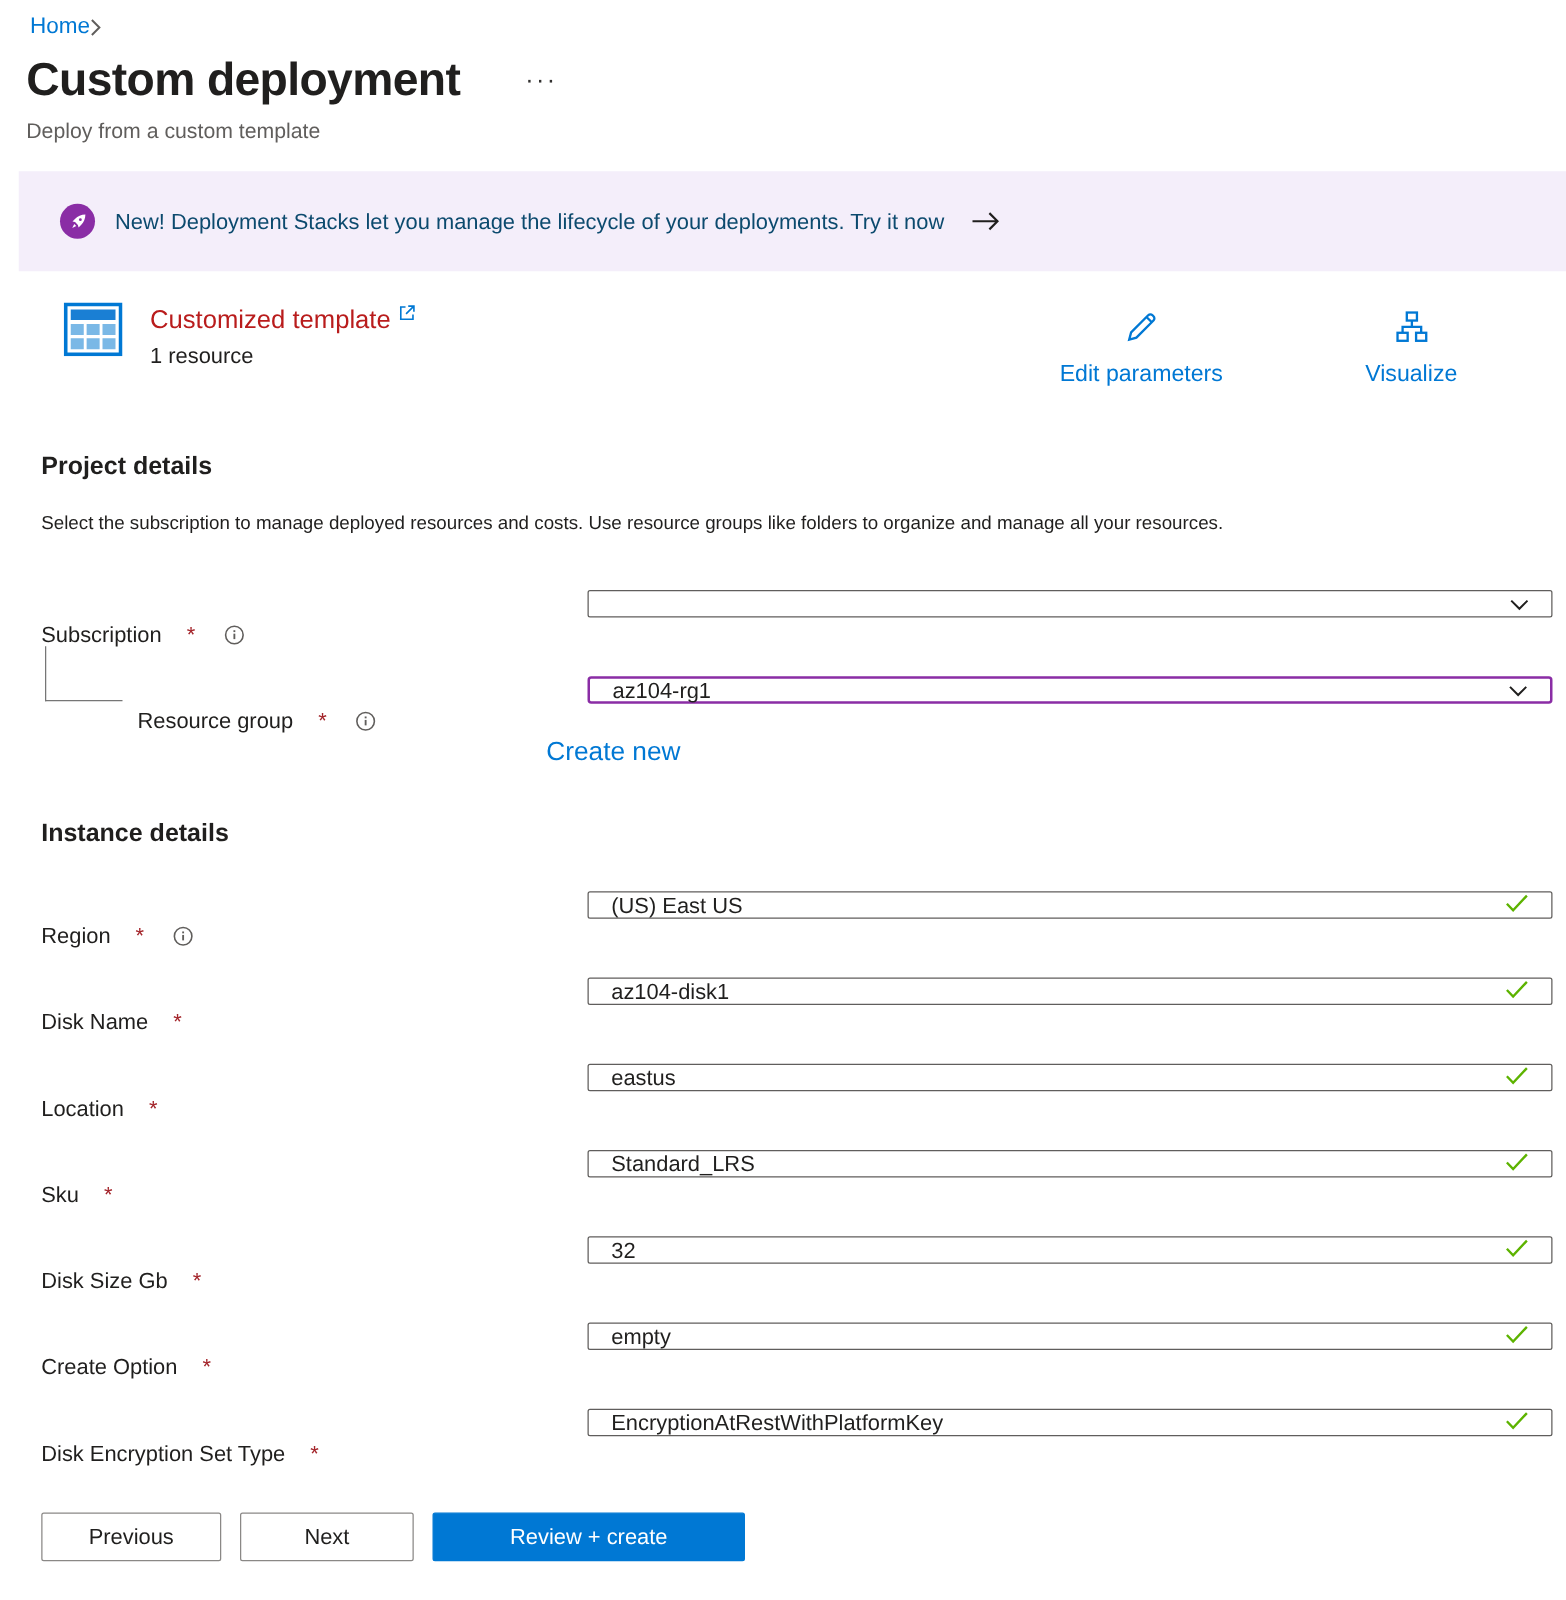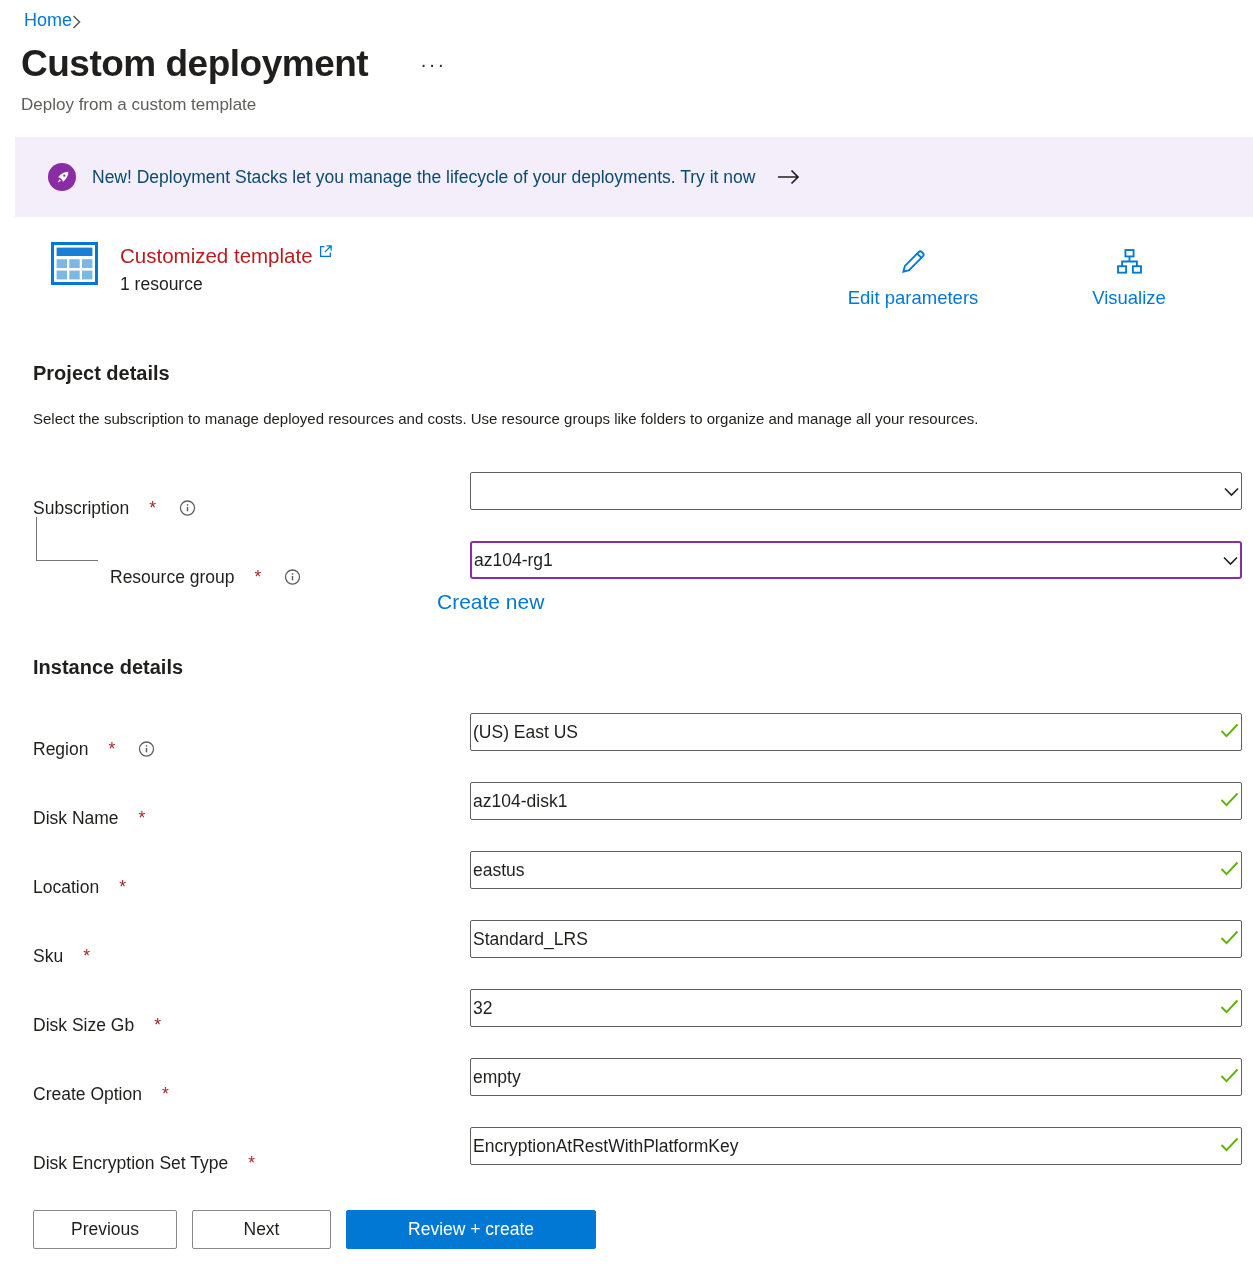--- a/index.html
+++ b/index.html
@@ -48,23 +48,23 @@
   .section-desc { margin:18px 33px 12px 33px; font-size:15px; line-height:31px; color:#201f1e; max-width:1160px; }
 
   
   .form-row { position:relative; margin-left:33px; margin-right:11px; height:40px; }
   .form-label { position:absolute; left:0; top:50%; transform:translateY(-50%); font-size:17.5px; color:#201f1e; display:flex; align-items:center; gap:19px; white-space:nowrap;margin-top:16px; }
   .form-label.indent { left:77px; }
   .req { color:#a4262c; margin-left:1px; }
   .info-icon { display:flex; align-items:center; margin-left:4px; cursor:default; }
   .form-field { margin-left:437px; }
   .input {
-    height:38px; border:1px solid #605e5c; border-radius:2px; background:#fff;
+    height:22px; border:1px solid #605e5c; border-radius:2px; background:#fff;
     display:flex; align-items:center; justify-content:space-between;
-    padding:0 2px; font-size:17.5px; color:#201f1e; cursor:pointer;
+    padding:0 18px; font-size:17.5px; color:#201f1e; cursor:pointer;
   }
   .input.focused { border:2px solid #8a2da5; border-radius:3px; }
   .row-gap { margin-top:29px; }
   .connector { position:absolute; left:3px; top:-24px; width:62px; height:44px; border-left:1px solid #767676; border-bottom:1px solid #767676; }
   .create-new { display:inline-block; margin:9px 0 0 437px; font-size:21px; color:#0078d4; text-decoration:none; cursor:pointer; }
 
   
   .footer {
     position:absolute; left:0; bottom:0; width:100%; height:70px; background:#fff;
     display:flex; gap:15px; padding-left:33px;

